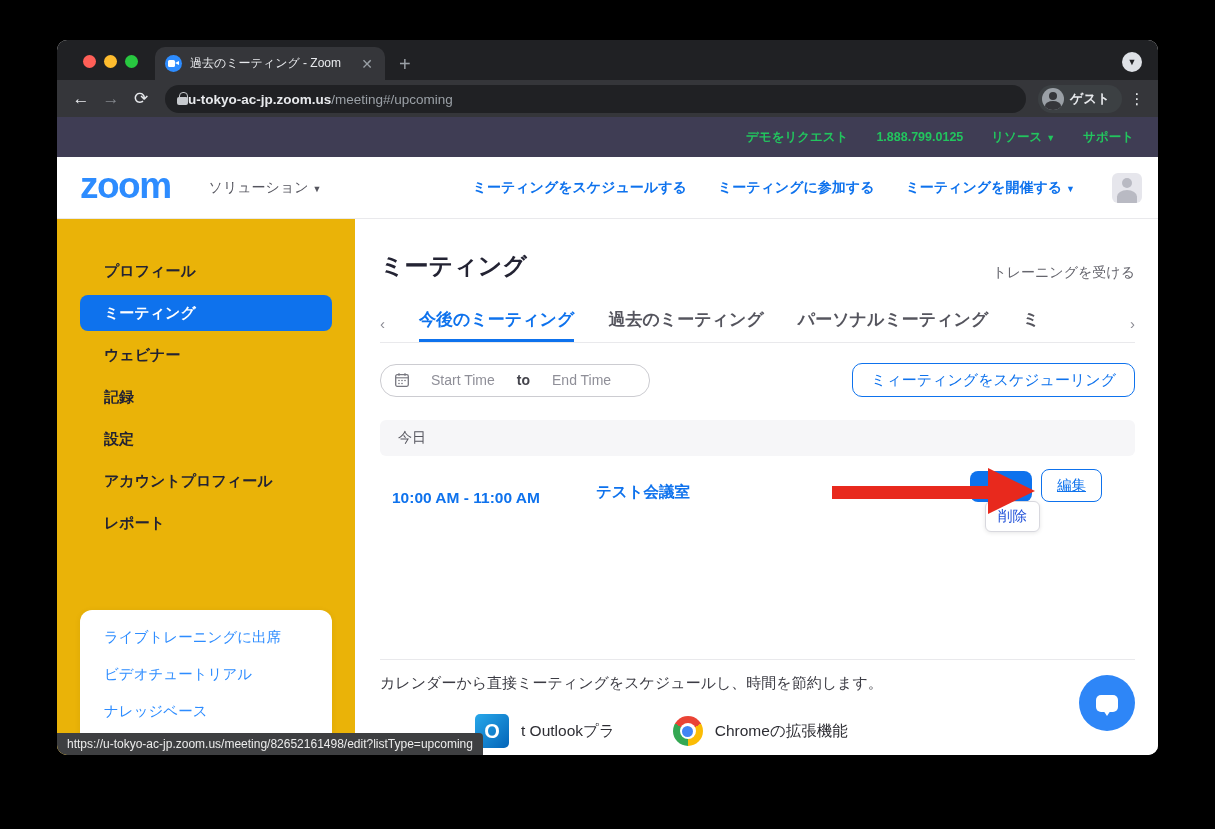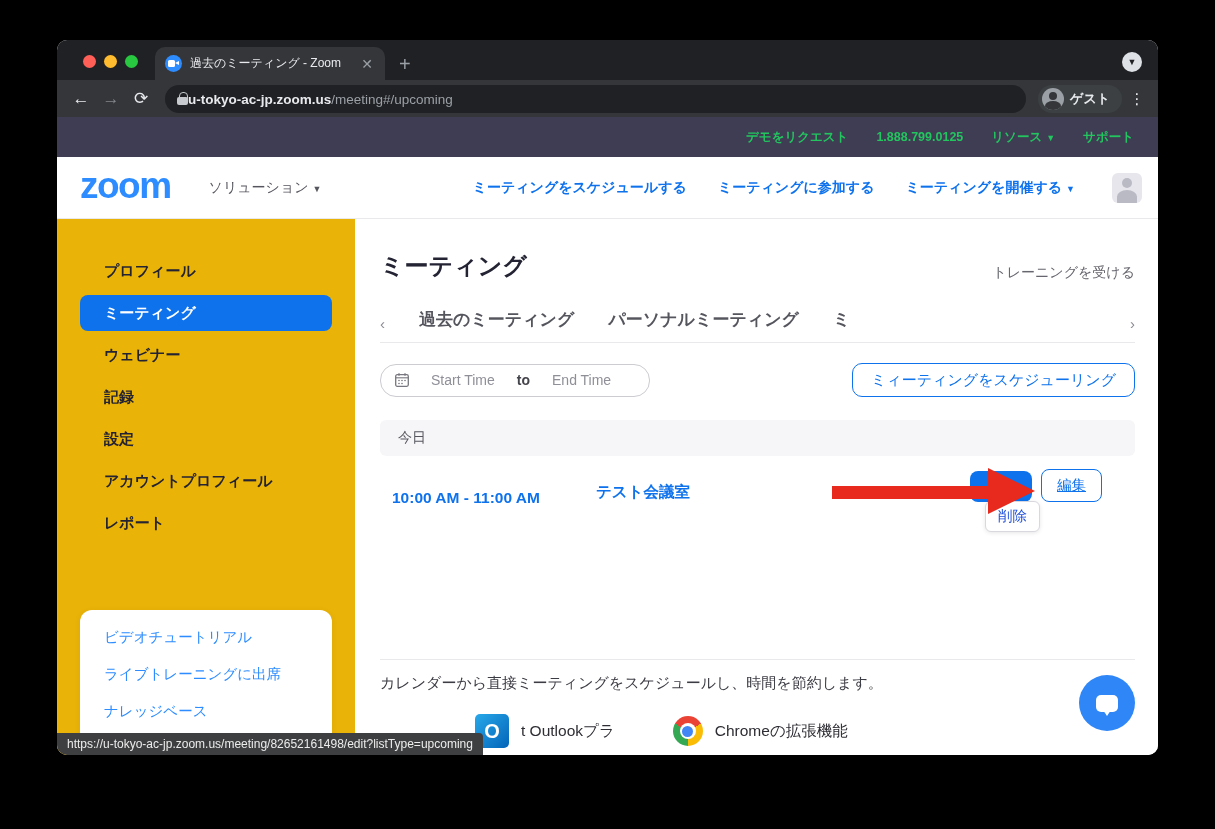--- a/index.html
+++ b/index.html
@@ -207,34 +207,35 @@
   <div class="content">
     <div class="sidebar">
       <div class="nav-item">プロフィール</div>
       <div class="nav-item active">ミーティング</div>
       <div class="nav-item">ウェビナー</div>
       <div class="nav-item">記録</div>
       <div class="nav-item">設定</div>
       <div class="nav-item">アカウントプロフィール</div>
       <div class="nav-item">レポート</div>
       <div class="side-card">
+        <div class="slink">ライブトレーニングに出席</div>
         <div class="slink">ビデオチュートリアル</div>
-        <div class="slink">ライブトレーニングに出席</div>
         <div class="slink">ナレッジベース</div>
       </div>
     </div>
 
     <div class="main">
       <div class="title-row">
         <span class="page-title">ミーティング</span>
         <span class="training">トレーニングを受ける</span>
       </div>
 
       <div class="tabs-row">
         <span class="chev">‹</span>
+        <span class="mtab active">今後のミーティング</span>
         <span class="mtab">過去のミーティング</span>
         <span class="mtab">パーソナルミーティング</span>
         <span class="mtab">ミ</span>
         <span class="chev right">›</span>
       </div>
 
       <div class="filter-row">
         <div class="daterange">
           <svg class="cal-ico" viewBox="0 0 14 14">
               <rect x="0.7" y="1.7" width="12.6" height="11.6" rx="1.5" fill="none" stroke="#77777f" stroke-width="1.3"></rect>

